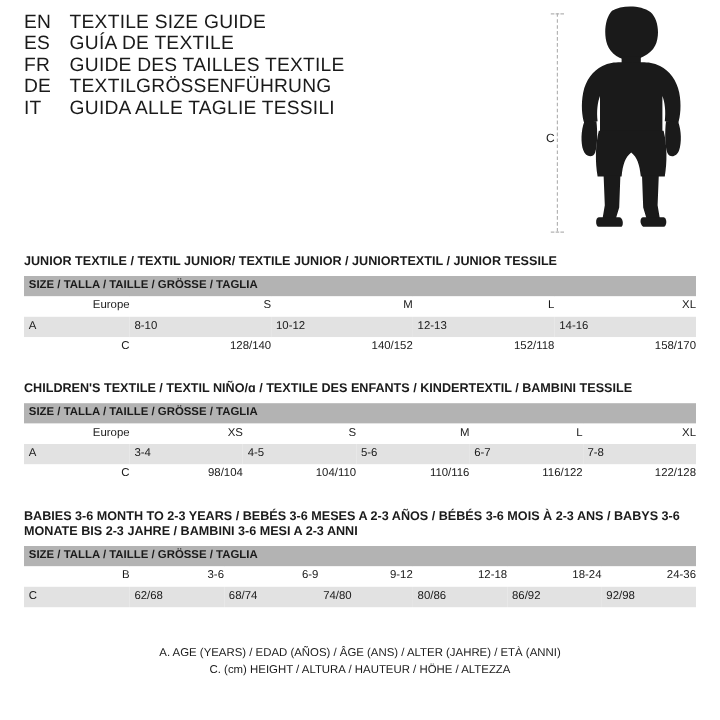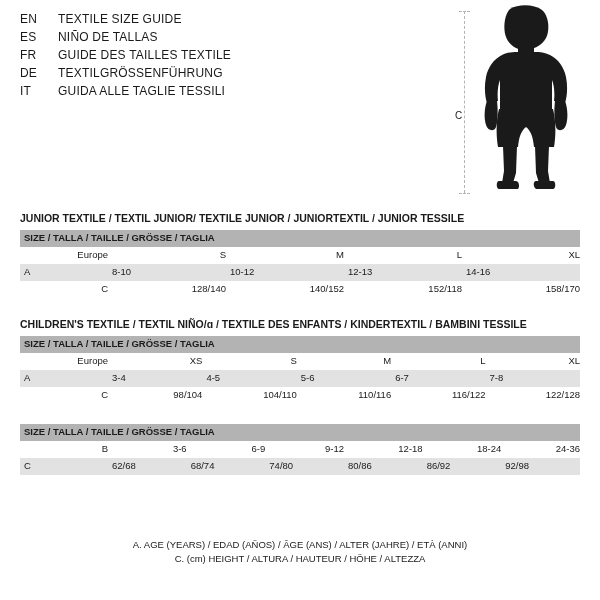--- a/index.html
+++ b/index.html
@@ -24,21 +24,21 @@
   
   .title-block {
     position: absolute;
     left: 20px;
     top: 10px;
     width: 420px;
   }
   .title-row {
     display: flex;
     align-items: baseline;
-    font-size: 12px;
+    font-size: 16px;
     line-height: 18px;
     letter-spacing: 0.2px;
   }
   .title-lang {
     width: 38px;
     flex: 0 0 38px;
     color: #1a1a1a;
   }
   .title-text {
     flex: 1 1 auto;
@@ -137,21 +137,21 @@
 
 <div class="page">
 
   <div class="title-block">
     <div class="title-row">
       <span class="title-lang">EN</span>
       <span class="title-text">TEXTILE SIZE GUIDE</span>
     </div>
     <div class="title-row">
       <span class="title-lang">ES</span>
-      <span class="title-text">NIÑO DE TALLAS</span>
+      <span class="title-text">GUÍA DE TEXTILE</span>
     </div>
     <div class="title-row">
       <span class="title-lang">FR</span>
       <span class="title-text">GUIDE DES TAILLES TEXTILE</span>
     </div>
     <div class="title-row">
       <span class="title-lang">DE</span>
       <span class="title-text">TEXTILGRÖSSENFÜHRUNG</span>
     </div>
     <div class="title-row">
@@ -266,20 +266,21 @@
           <td>104/110</td>
           <td>110/116</td>
           <td>116/122</td>
           <td>122/128</td>
         </tr>
       </tbody>
     </table>
   </div>
 
   <div class="section" style="top:424px;">
+    <div class="section-head">BABIES 3-6 MONTH TO 2-3 YEARS / BEBÉS 3-6 MESES A 2-3 AÑOS / BÉBÉS 3-6 MOIS À 2-3 ANS / BABYS 3-6 MONATE BIS 2-3 JAHRE / BAMBINI 3-6 MESI A 2-3 ANNI</div>
     <table class="size-table">
       <colgroup>
         <col class="col-label">
           <col>
           <col>
           <col>
           <col>
           <col>
           <col>
       </colgroup>

